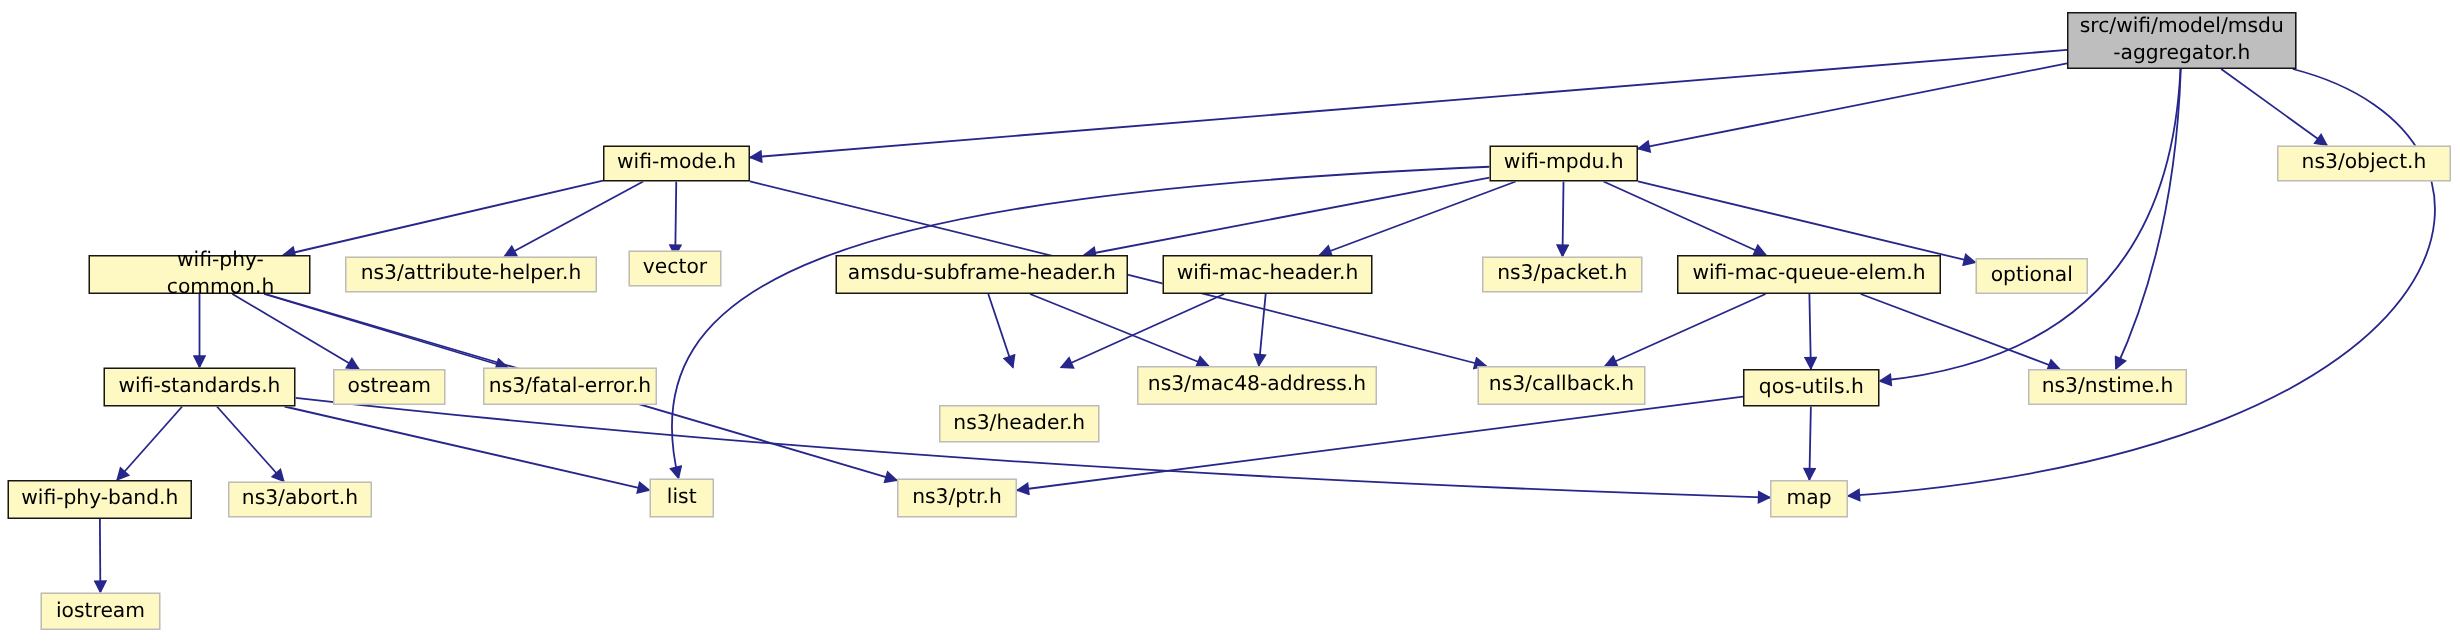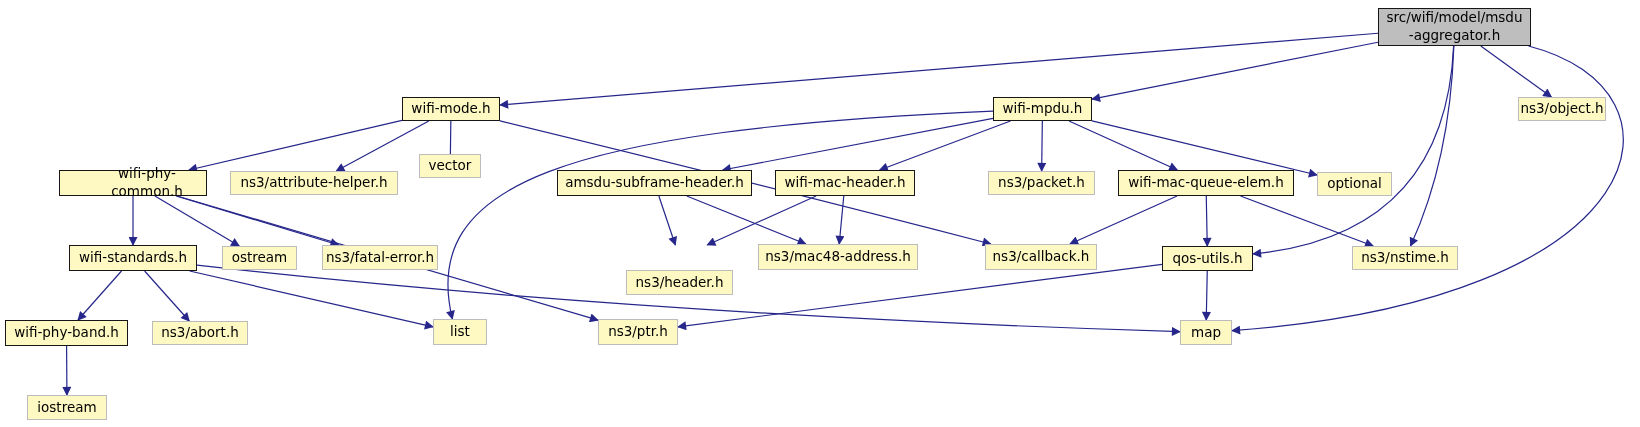--- a/index.html
+++ b/index.html
@@ -61,36 +61,36 @@
       <path d="M 1206.2582781456954 196 L 1207.2516556291391 246" class="edge" marker-end="url(#arrow)"></path>
       <path d="M 1177.0135135135135 196 L 1069.9864864864865 244" class="edge" marker-end="url(#arrow)"></path>
       <path d="M 1240.4933333333333 196 L 1373.16 246" class="edge" marker-end="url(#arrow)"></path>
       <path d="M 1162 264.37225636523266 L 678 326.8375768217735" class="edge" marker-end="url(#arrow)"></path>
       <path d="M 1207.2466216216217 271 L 1206.2533783783783 320" class="edge" marker-end="url(#arrow)"></path>
     </svg>
 <div class="node root" style="left: 1378px; top: 8px; width: 153px; height: 38px;"><span>src/wifi/model/msdu
 -aggregator.h</span></div>
     <div class="node internal" style="left: 402px; top: 97px; width: 98px; height: 24px;"><span>wifi-mode.h</span></div>
     <div class="node internal" style="left: 993px; top: 97px; width: 99px; height: 24px;"><span>wifi-mpdu.h</span></div>
-    <div class="node external" style="left: 1518px; top: 97px; width: 88px; height: 24px;"><span>ns3/object.h</span></div>
+    <div class="node external" style="left: 1518px; top: 97px; width: 116px; height: 24px;"><span>ns3/object.h</span></div>
     <div class="node internal" style="left: 59px; top: 170px; width: 148px; height: 26px; padding-left: 28px;"><span>wifi-phy-common.h</span></div>
     <div class="node external" style="left: 230px; top: 171px; width: 168px; height: 24px;"><span>ns3/attribute-helper.h</span></div>
-    <div class="node external" style="left: 419px; top: 154px; width: 62px; height: 24px; align-items: center;"><span>vector</span></div>
+    <div class="node external" style="left: 419px; top: 167px; width: 62px; height: 24px; align-items: center;"><span>vector</span></div>
     <div class="node internal" style="left: 557px; top: 170px; width: 195px; height: 26px;"><span>amsdu-subframe-header.h</span></div>
     <div class="node internal" style="left: 775px; top: 170px; width: 140px; height: 26px;"><span>wifi-mac-header.h</span></div>
     <div class="node external" style="left: 988px; top: 171px; width: 107px; height: 24px;"><span>ns3/packet.h</span></div>
     <div class="node internal" style="left: 1118px; top: 170px; width: 176px; height: 26px;"><span>wifi-mac-queue-elem.h</span></div>
     <div class="node external" style="left: 1317px; top: 172px; width: 75px; height: 24px;"><span>optional</span></div>
     <div class="node internal" style="left: 69px; top: 245px; width: 128px; height: 26px;"><span>wifi-standards.h</span></div>
     <div class="node external" style="left: 222px; top: 246px; width: 75px; height: 24px;"><span>ostream</span></div>
     <div class="node external" style="left: 322px; top: 245px; width: 116px; height: 25px;"><span>ns3/fatal-error.h</span></div>
     <div class="node external" style="left: 626px; top: 245px; width: 107px; height: 25px; margin-top: 25px;"><span>ns3/header.h</span></div>
     <div class="node external" style="left: 758px; top: 244px; width: 160px; height: 26px;"><span>ns3/mac48-address.h</span></div>
     <div class="node external" style="left: 985px; top: 244px; width: 112px; height: 26px;"><span>ns3/callback.h</span></div>
     <div class="node internal" style="left: 1162px; top: 246px; width: 91px; height: 25px;"><span>qos-utils.h</span></div>
     <div class="node external" style="left: 1352px; top: 246px; width: 106px; height: 24px;"><span>ns3/nstime.h</span></div>
     <div class="node internal" style="left: 5px; top: 320px; width: 123px; height: 26px;"><span>wifi-phy-band.h</span></div>
     <div class="node external" style="left: 152px; top: 321px; width: 96px; height: 24px;"><span>ns3/abort.h</span></div>
-    <div class="node external" style="left: 433px; top: 319px; width: 54px; height: 26px;"><span>list</span></div>
+    <div class="node external" style="left: 433px; top: 319px; width: 43px; height: 26px;"><span>list</span></div>
     <div class="node external" style="left: 598px; top: 319px; width: 80px; height: 26px;"><span>ns3/ptr.h</span></div>
     <div class="node external" style="left: 1180px; top: 320px; width: 52px; height: 25px;"><span>map</span></div>
     <div class="node external" style="left: 27px; top: 395px; width: 80px; height: 25px;"><span>iostream</span></div>
   </div>
 
 </body></html>

